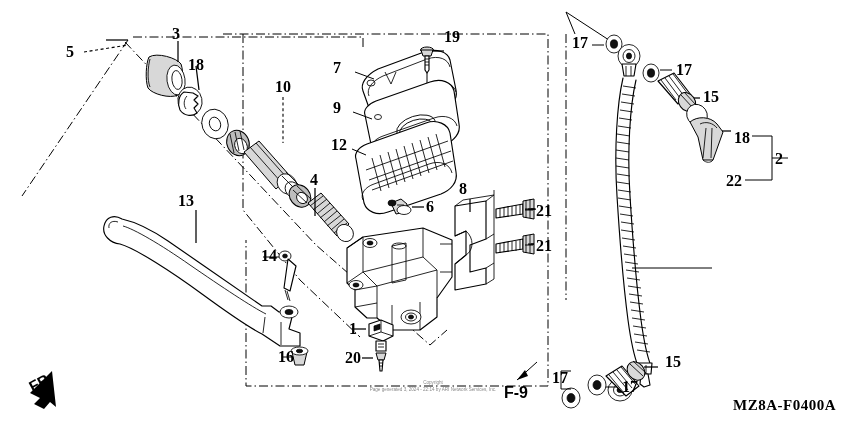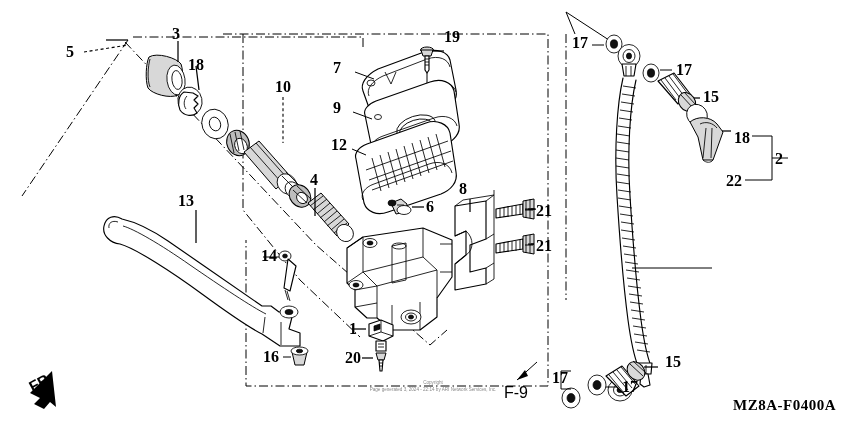--- a/index.html
+++ b/index.html
@@ -6,21 +6,21 @@
   body{width:850px;height:424px;overflow:hidden;font-family:"Liberation Serif",serif;}
   #page{position:relative;width:850px;height:424px;background:#fff;}
   #art{position:absolute;left:0;top:0;width:850px;height:424px;}
   .lbl{position:absolute;font-family:"Liberation Serif",serif;font-weight:bold;color:#000;
        font-size:16px;line-height:1;letter-spacing:0px;white-space:nowrap;}
   .partcode{position:absolute;right:14px;bottom:10px;font-family:"Liberation Serif",serif;
             font-weight:bold;font-size:15px;letter-spacing:.5px;color:#000000;white-space:nowrap;}
   .fr{position:absolute;left:30px;bottom:28px;font-family:"Liberation Sans",sans-serif;
       font-weight:bold;font-size:15px;color:#000;transform:rotate(-28deg);transform-origin:0 50%;}
   .f9{position:absolute;left:504px;top:384px;font-family:"Liberation Sans",sans-serif;
-      font-weight:normal;font-size:16px;color:#000;}
+      font-weight:bold;font-size:16px;color:#000;}
   .copy{position:absolute;left:333px;top:380px;width:200px;text-align:center;color:#8a8a8a;
         font-family:"Liberation Sans",sans-serif;font-size:4.6px;line-height:1.45;white-space:nowrap;}
 </style>
 </head>
 <body>
 
 <div id="page">
 
   <svg id="art" viewBox="0 0 850 424" xmlns="http://www.w3.org/2000/svg">
     <defs>
@@ -372,21 +372,21 @@
     </g>
   </svg>
 
   <div class="lbl" style="left:66px;  top:44px;">5</div>
   <div class="lbl" style="left:172px; top:26px;">3</div>
   <div class="lbl" style="left:188px; top:49px;margin-top:8px;">18</div>
   <div class="lbl" style="left:275px; top:79px;">10</div>
   <div class="lbl" style="left:310px; top:172px;">4</div>
   <div class="lbl" style="left:178px; top:193px;">13</div>
   <div class="lbl" style="left:245px; top:248px;margin-left:16px;">14</div>
-  <div class="lbl" style="left:263px; top:349px;">16</div>
+  <div class="lbl" style="left:278px; top:349px;">16</div>
   <div class="lbl" style="left:349px; top:321px;">1</div>
   <div class="lbl" style="left:345px; top:350px;">20</div>
   <div class="lbl" style="left:426px; top:199px;">6</div>
   <div class="lbl" style="left:333px; top:60px;">7</div>
   <div class="lbl" style="left:333px; top:100px;">9</div>
   <div class="lbl" style="left:331px; top:137px;">12</div>
   <div class="lbl" style="left:444px; top:29px;">19</div>
   <div class="lbl" style="left:459px; top:181px;">8</div>
   <div class="lbl" style="left:536px; top:203px;">21</div>
   <div class="lbl" style="left:536px; top:238px;">21</div>

